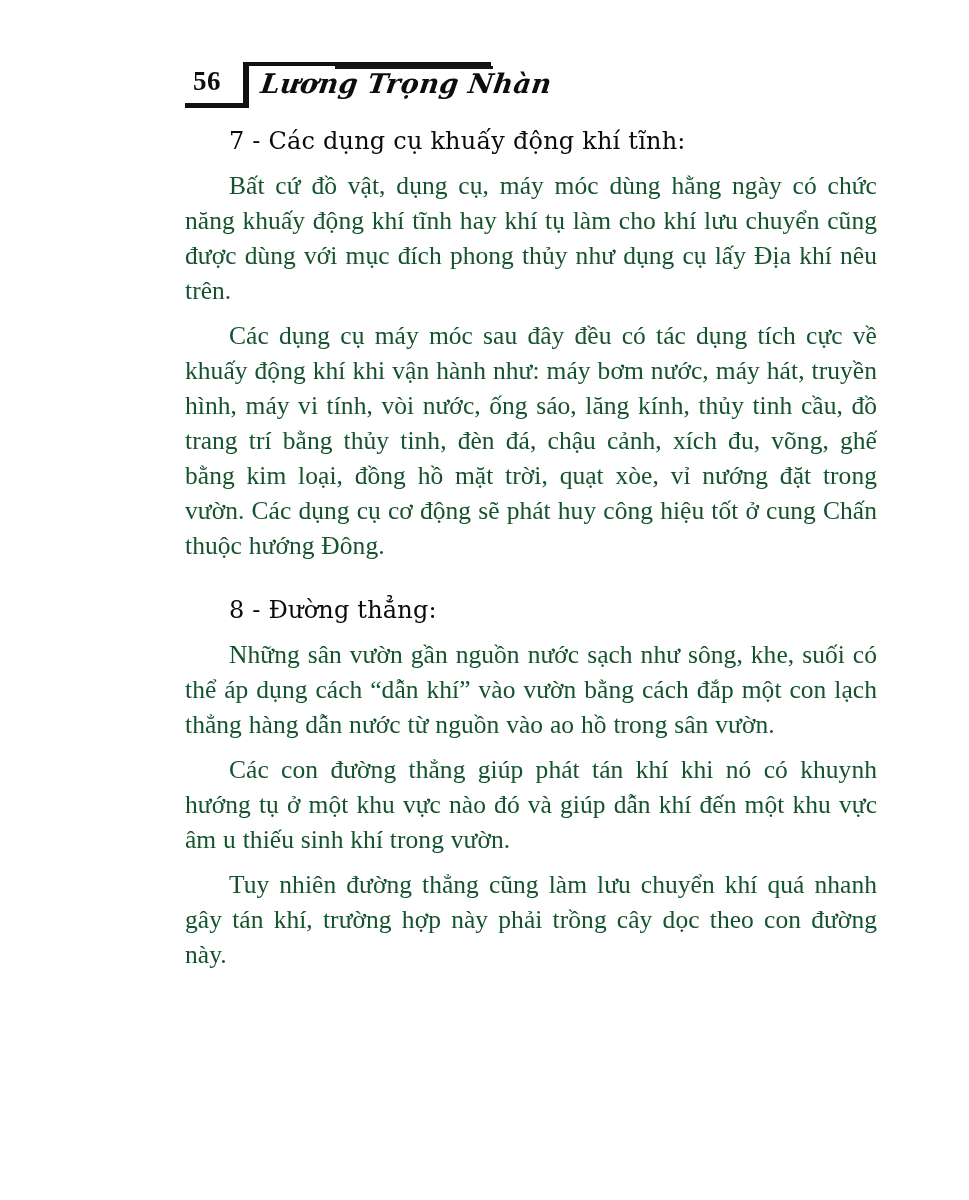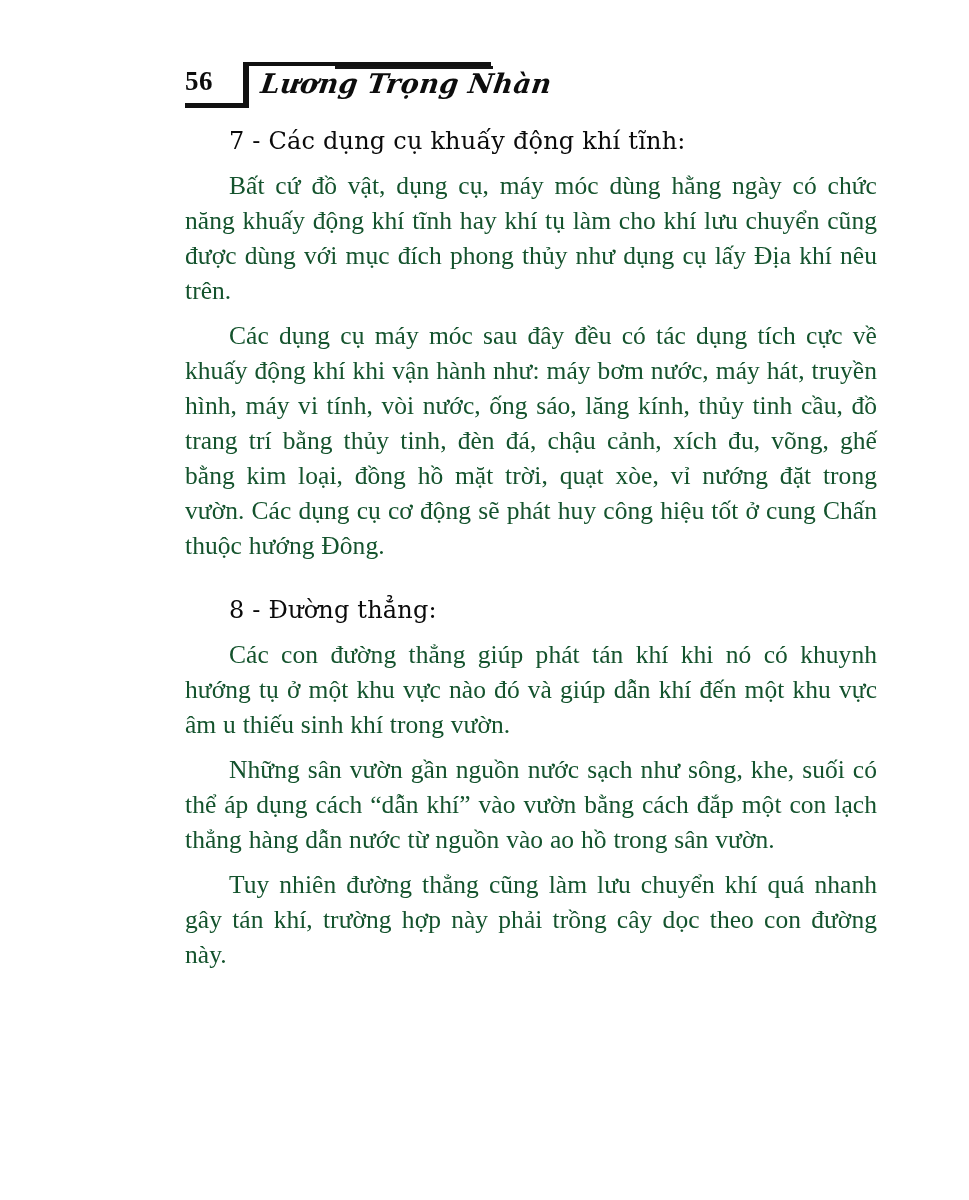--- a/index.html
+++ b/index.html
@@ -24,21 +24,21 @@
   .page-header {
     position: absolute;
     left: 185px;
     top: 56px;
     width: 700px;
     height: 62px;
   }
 
   .folio {
     position: absolute;
-    left: 0;
+    left: 8px;
     top: 12px;
     font-family: "Liberation Serif", "DejaVu Serif", serif;
     font-size: 27px;
     font-weight: 700;
     letter-spacing: 0.5px;
     color: #0d0d0d;
     line-height: 1;
   }
 
   
@@ -149,20 +149,20 @@
   <div class="text-column">
 
     <h2 class="section-heading">7 - Các dụng cụ khuấy động khí tĩnh:</h2>
 
     <p class="body-paragraph">Bất cứ đồ vật, dụng cụ, máy móc dùng hằng ngày có chức năng khuấy động khí tĩnh hay khí tụ làm cho khí lưu chuyển cũng được dùng với mục đích phong thủy như dụng cụ lấy Địa khí nêu trên.</p>
 
     <p class="body-paragraph last-of-block">Các dụng cụ máy móc sau đây đều có tác dụng tích cực về khuấy động khí khi vận hành như: máy bơm nước, máy hát, truyền hình, máy vi tính, vòi nước, ống sáo, lăng kính, thủy tinh cầu, đồ trang trí bằng thủy tinh, đèn đá, chậu cảnh, xích đu, võng, ghế bằng kim loại, đồng hồ mặt trời, quạt xòe, vỉ nướng đặt trong vườn. Các dụng cụ cơ động sẽ phát huy công hiệu tốt ở cung Chấn thuộc hướng Đông.</p>
 
     <h2 class="section-heading heading-2">8 - Đường thẳng:</h2>
 
+    <p class="body-paragraph">Những sân vườn gần nguồn nước sạch như sông, khe, suối có thể áp dụng cách “dẫn khí” vào vườn bằng cách đắp một con lạch thẳng hàng dẫn nước từ nguồn vào ao hồ trong sân vườn.</p>
+
     <p class="body-paragraph">Các con đường thẳng giúp phát tán khí khi nó có khuynh hướng tụ ở một khu vực nào đó và giúp dẫn khí đến một khu vực âm u thiếu sinh khí trong vườn.</p>
-
-    <p class="body-paragraph">Những sân vườn gần nguồn nước sạch như sông, khe, suối có thể áp dụng cách “dẫn khí” vào vườn bằng cách đắp một con lạch thẳng hàng dẫn nước từ nguồn vào ao hồ trong sân vườn.</p>
 
     <p class="body-paragraph">Tuy nhiên đường thẳng cũng làm lưu chuyển khí quá nhanh gây tán khí, trường hợp này phải trồng cây dọc theo con đường này.</p>
 
   </div>
 </div>
 
 </body></html>

